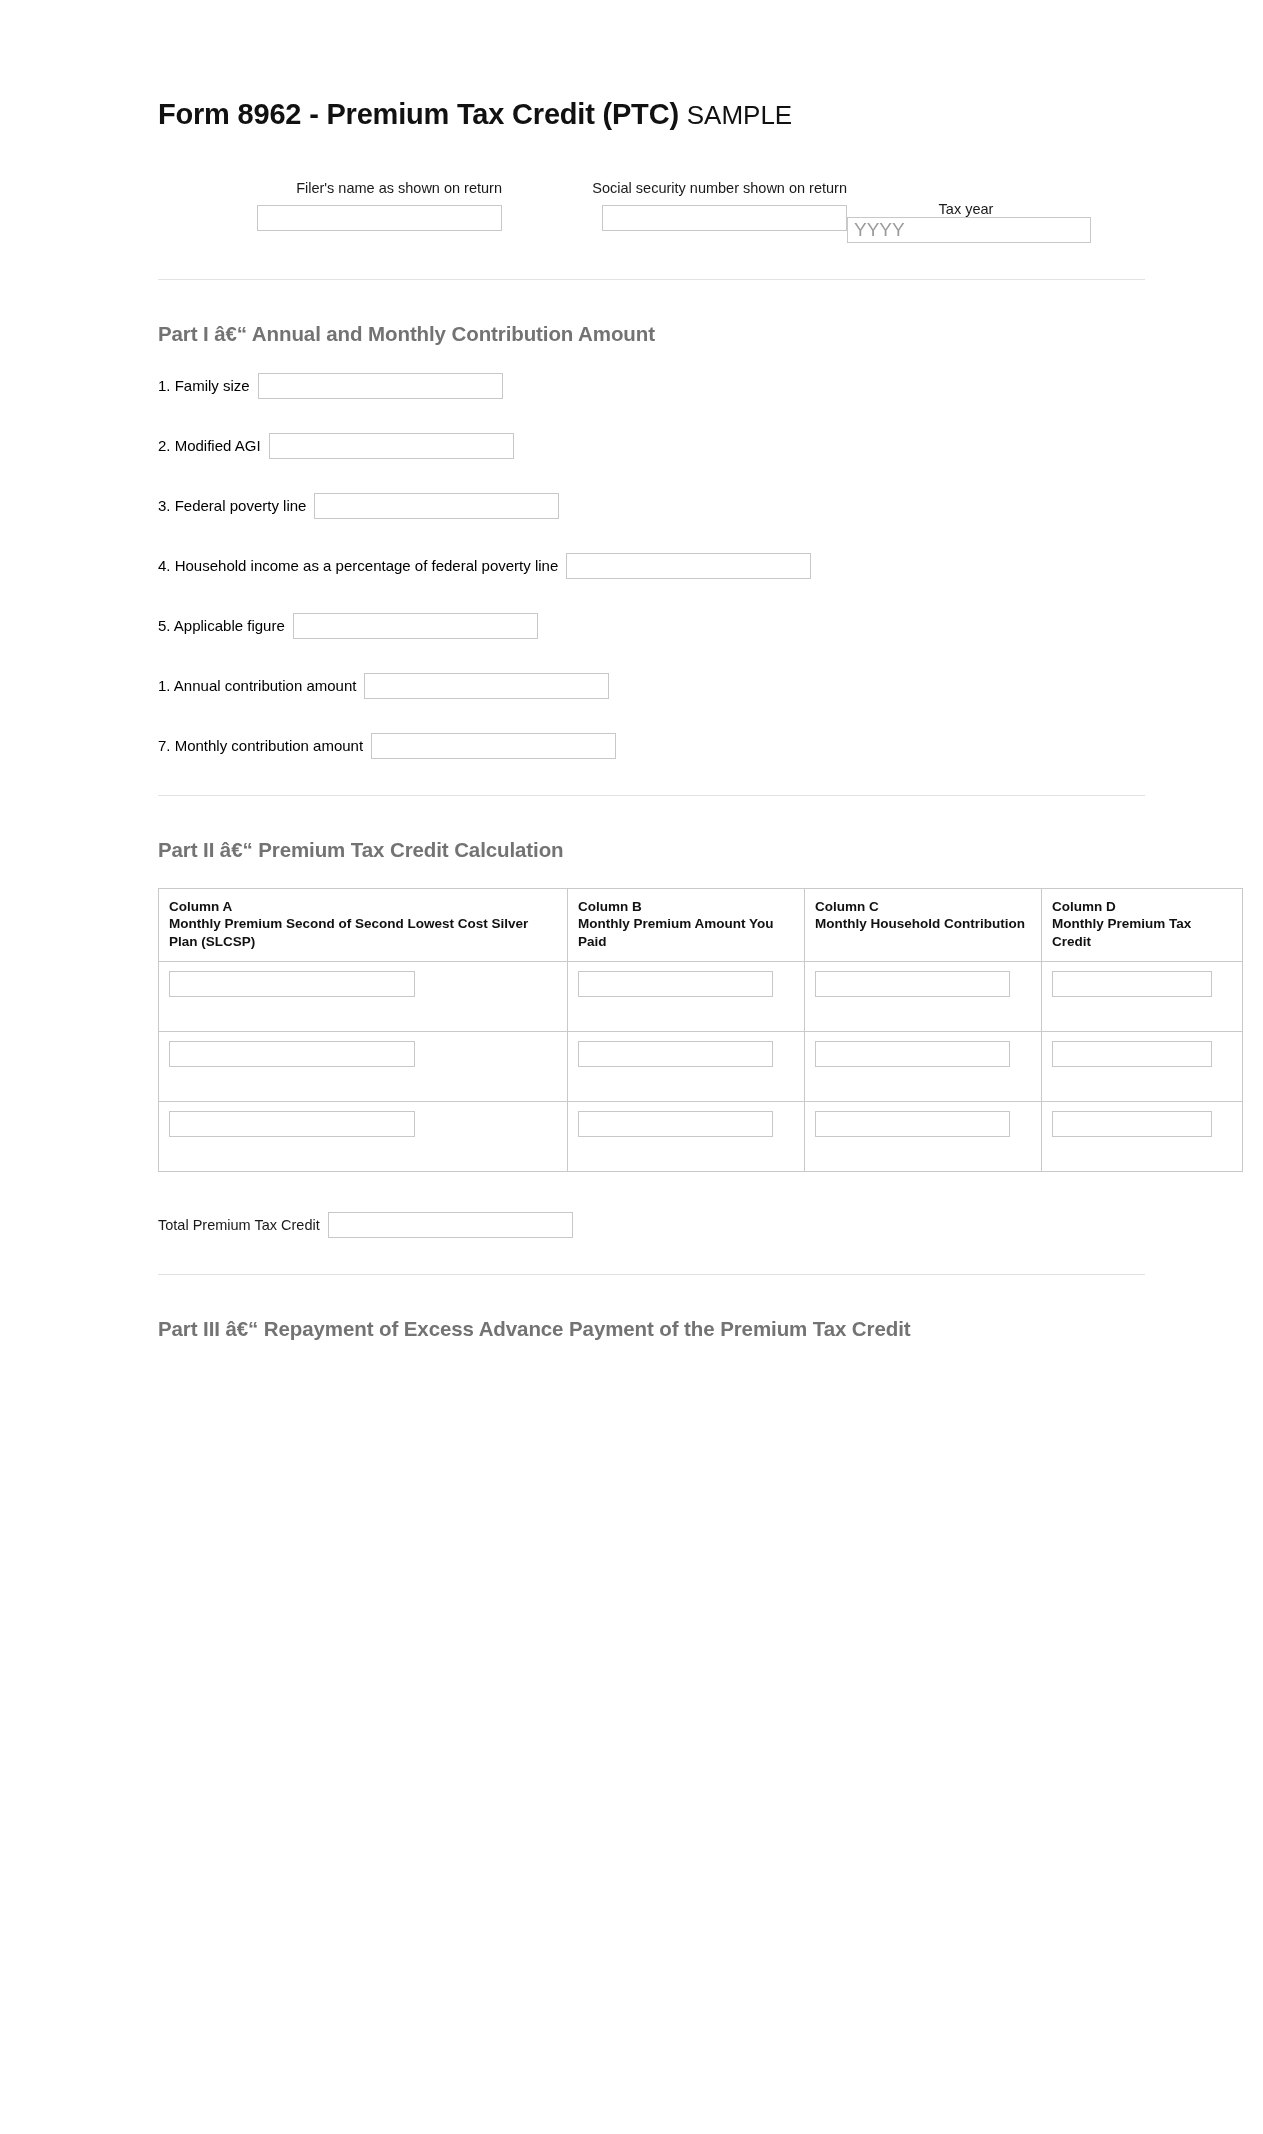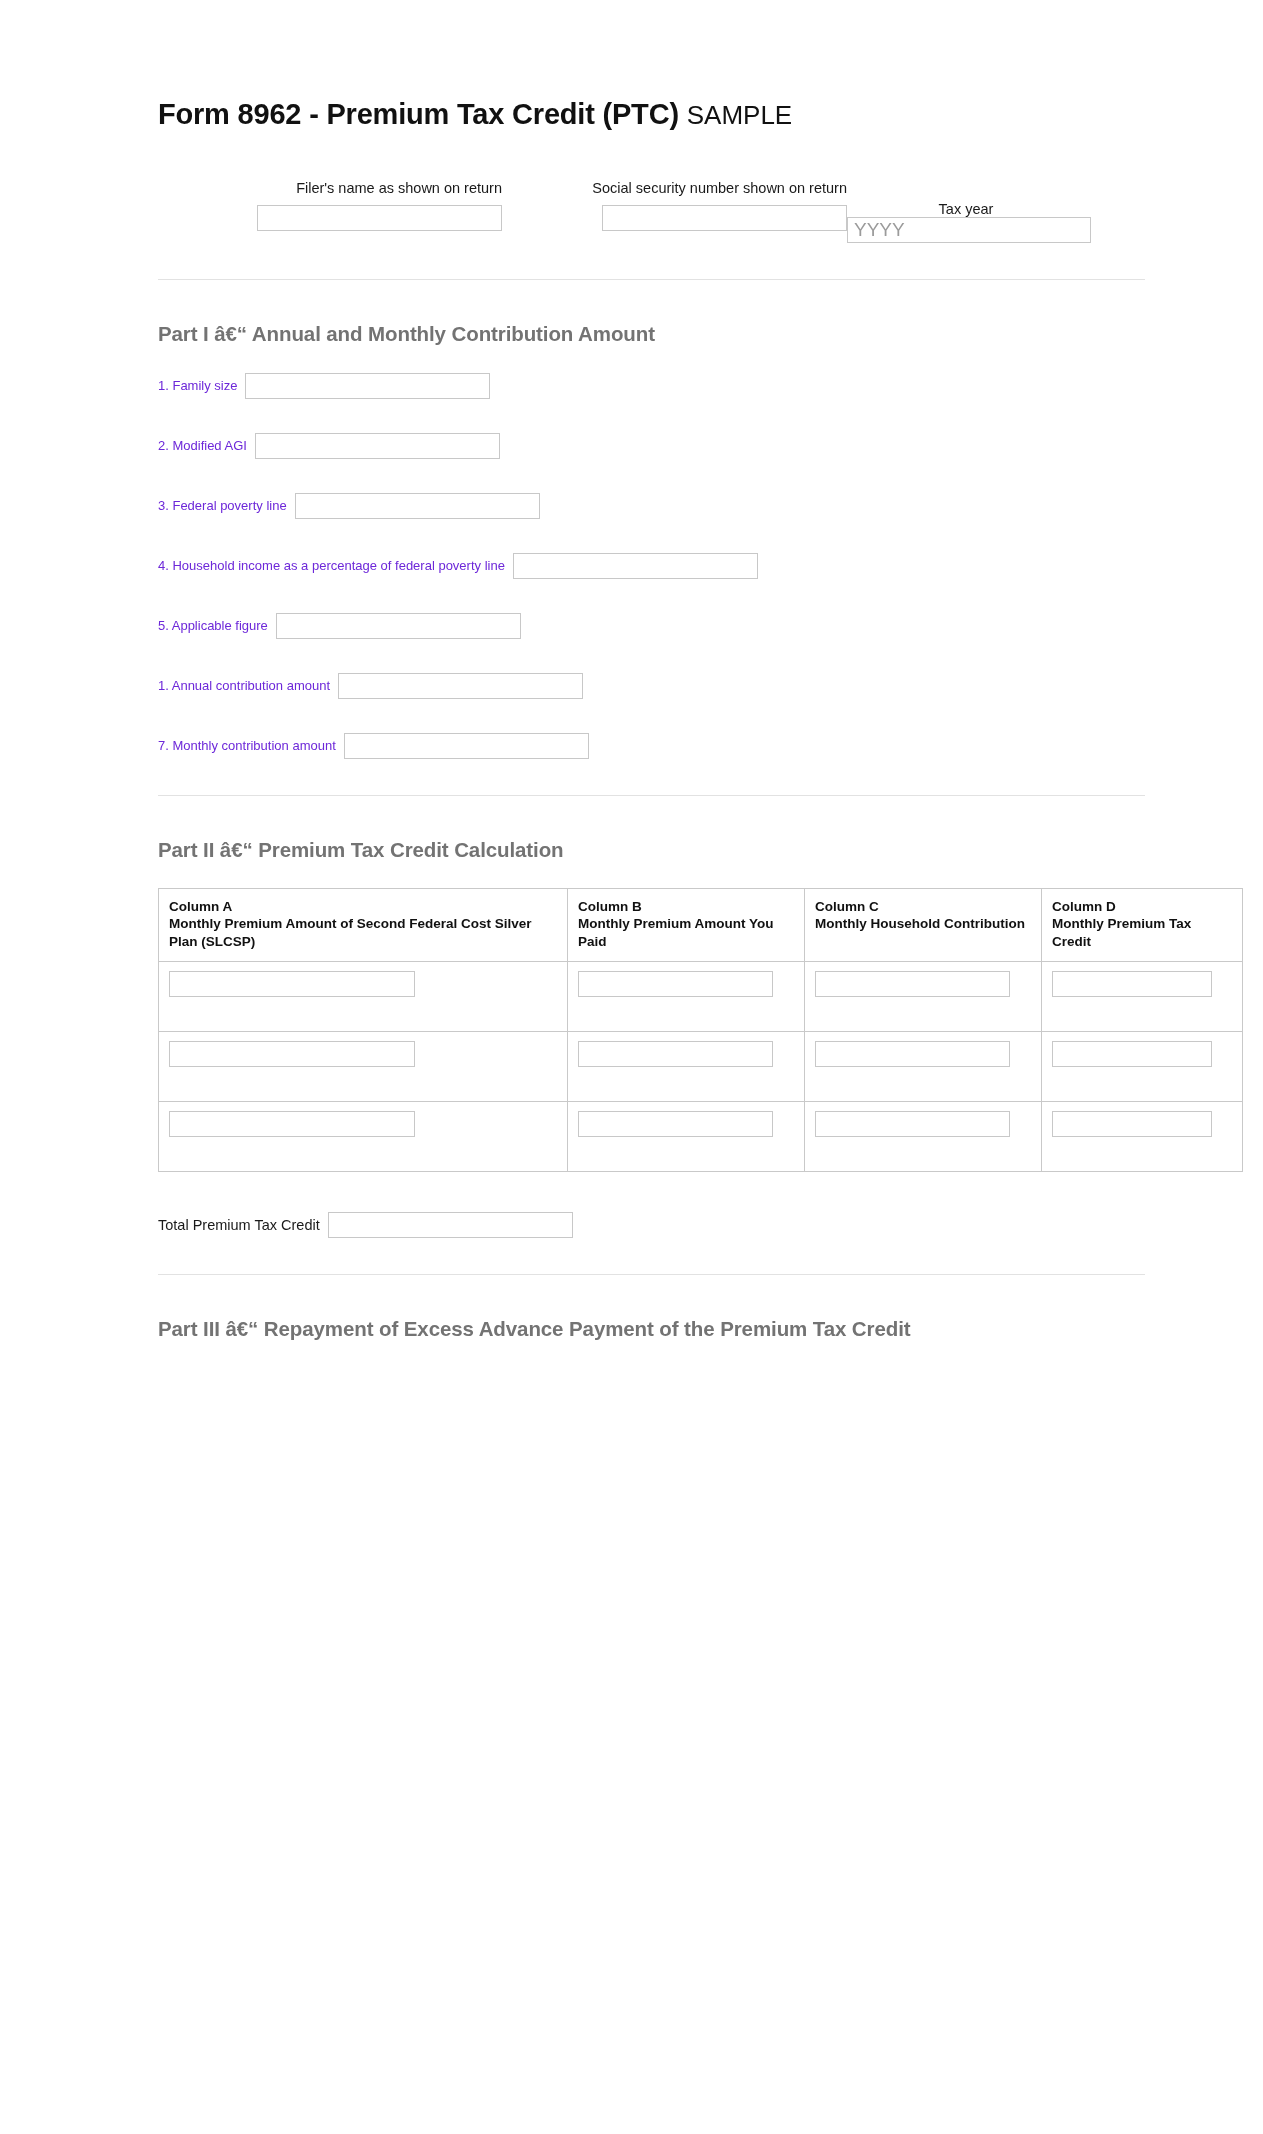--- a/index.html
+++ b/index.html
@@ -109,22 +109,22 @@
   
   .lines { margin-top: 26px; }
   .line-row {
     display: flex;
     align-items: center;
     height: 27px;
     margin-bottom: 33px;
   }
   .line-row:last-child { margin-bottom: 0; }
   .line-label {
-    font-size: 13px;
-    color: #6d28d9;
+    font-size: 15px;
+    color: #000000;
     white-space: nowrap;
     margin-right: 8px;
   }
   .line-input { width: 245px; }
 
   
   table.ptc-table {
     border-collapse: collapse;
     width: 1000px;
     margin-top: 26px;
@@ -246,21 +246,21 @@
 
     <hr class="rule">
 
     <h2 class="part-heading">Part II â€“ Premium Tax Credit Calculation</h2>
 
     <table class="ptc-table">
       <thead>
         <tr>
           <th class="col-a">
             <div>Column A</div>
-            <div>Monthly Premium Amount of Second Federal Cost Silver Plan (SLCSP)</div>
+            <div>Monthly Premium Second of Second Lowest Cost Silver Plan (SLCSP)</div>
           </th>
           <th class="col-b">
             <div>Column B</div>
             <div>Monthly Premium Amount You Paid</div>
           </th>
           <th class="col-c">
             <div>Column C</div>
             <div>Monthly Household Contribution</div>
           </th>
           <th class="col-d">

